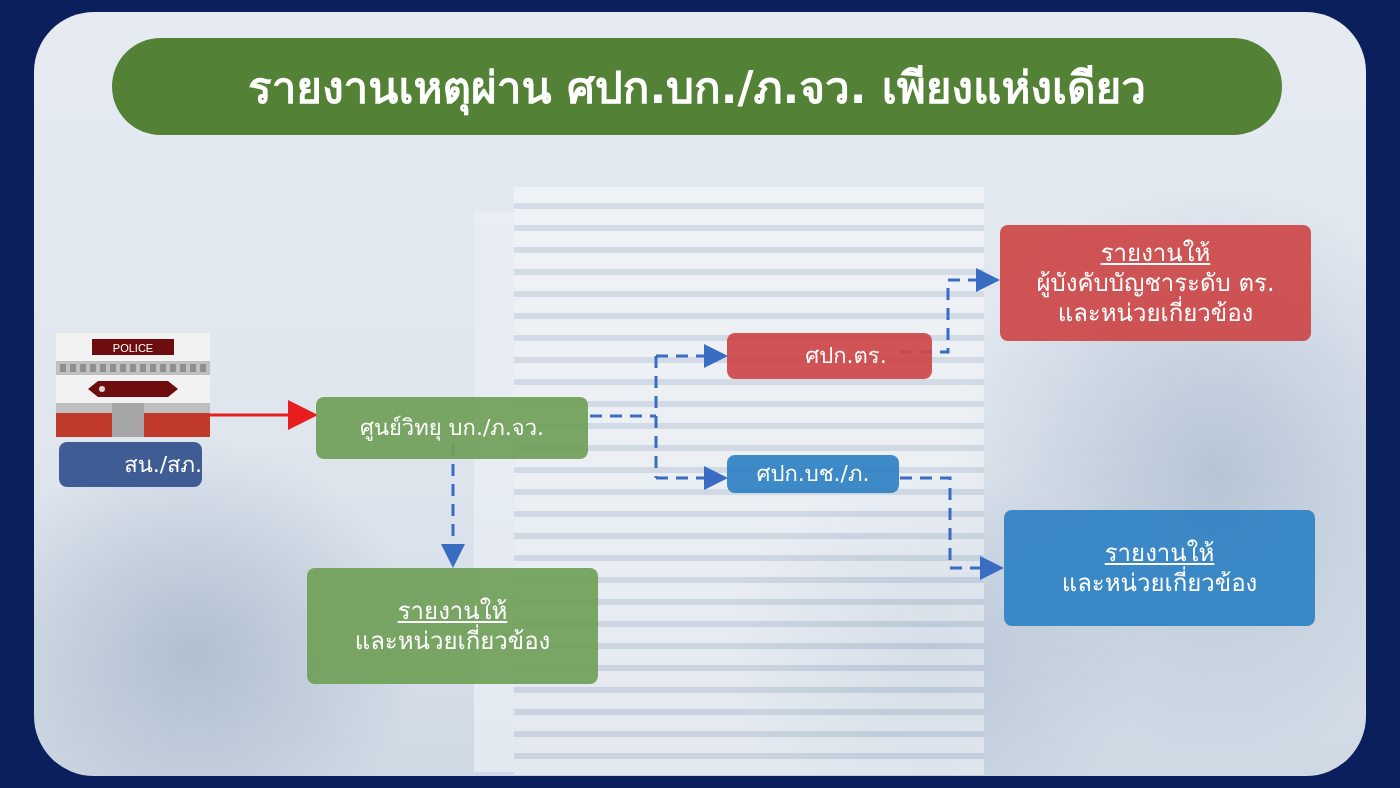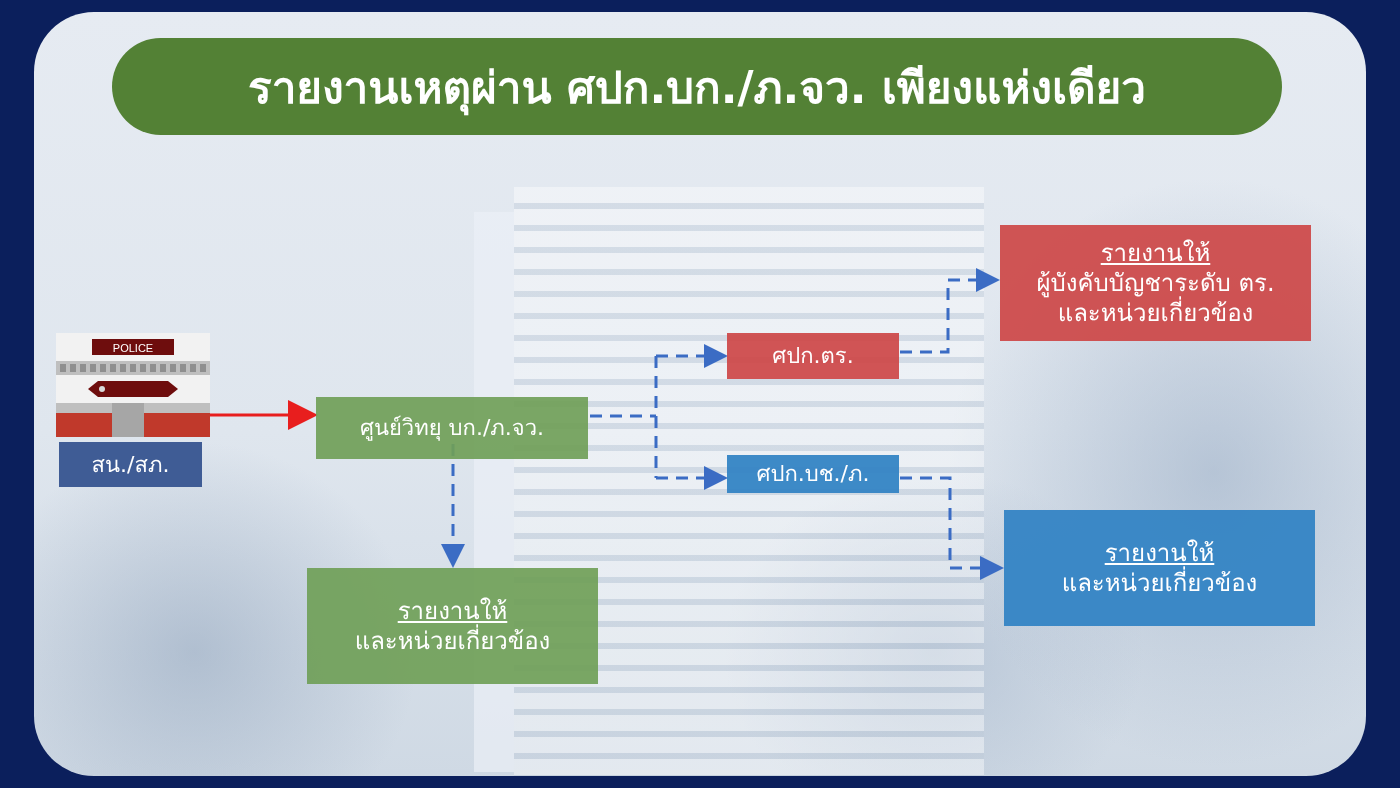--- a/index.html
+++ b/index.html
@@ -29,21 +29,21 @@
     position: absolute; left: 440px; top: 200px; width: 40px; height: 560px;
     background: rgba(235,240,246,0.7);
   }
   .title-bar {
     position: absolute; left: 112px; top: 38px; width: 1170px; height: 97px;
     background: #538135; border-radius: 67px;
     display: flex; align-items: center; justify-content: center;
     color: #ffffff; font-weight: bold; font-size: 44px;
   }
   .box {
-    position: absolute; color: #fff; border-radius: 0;
+    position: absolute; color: #fff; border-radius: 8px;
     display: flex; flex-direction: column; align-items: center; justify-content: center;
     text-align: center; line-height: 1.25;
   }
   .green { background: rgba(112,160,88,0.92); }
   .red { background: rgba(205,70,70,0.92); }
   .blue { background: rgba(52,132,196,0.95); }
   .navy { background: #3f5c95; }
   .box .hdr { text-decoration: underline; }
   .small { font-size: 22px; }
   .med { font-size: 24px; }
@@ -110,29 +110,29 @@
   </g>
   <rect x="0" y="42" width="154" height="28" fill="#f2f2f2"></rect>
   <path d="M32 56 L42 48 L112 48 L122 56 L112 64 L42 64 z" fill="#6e0d0d"></path>
   <circle cx="46" cy="56" r="3" fill="#d9d9d9"></circle>
   <rect x="0" y="70" width="154" height="10" fill="#bfbfbf"></rect>
   <rect x="0" y="80" width="56" height="24" fill="#c0392b"></rect>
   <rect x="56" y="70" width="32" height="34" fill="#a6a6a6"></rect>
   <rect x="88" y="80" width="66" height="24" fill="#c0392b"></rect>
 </svg>
 
-<div class="box navy small" style="left:59px; top:442px; width:143px; height:45px;">
+<div class="box navy small" style="left:59px; top:442px; width:143px; height:45px;align-items:flex-end;">
   <span>สน./สภ.</span>
 </div>
 
 <div class="box green small" style="left:316px; top:397px; width:272px; height:62px;">
   <span>ศูนย์วิทยุ บก./ภ.จว.</span>
 </div>
 
-<div class="box red small" style="left:727px; top:333px; width:172px; height:46px;">
+<div class="box red small" style="left:727px; top:333px; width:172px; height:46px;padding-left:33px;">
   <span>ศปก.ตร.</span>
 </div>
 
 <div class="box blue small" style="left:727px; top:455px; width:172px; height:38px;">
   <span>ศปก.บช./ภ.</span>
 </div>
 
 <div class="box red med" style="left:1000px; top:225px; width:311px; height:116px;">
   <span class="hdr">รายงานให้</span>
   <span>ผู้บังคับบัญชาระดับ ตร.</span>

